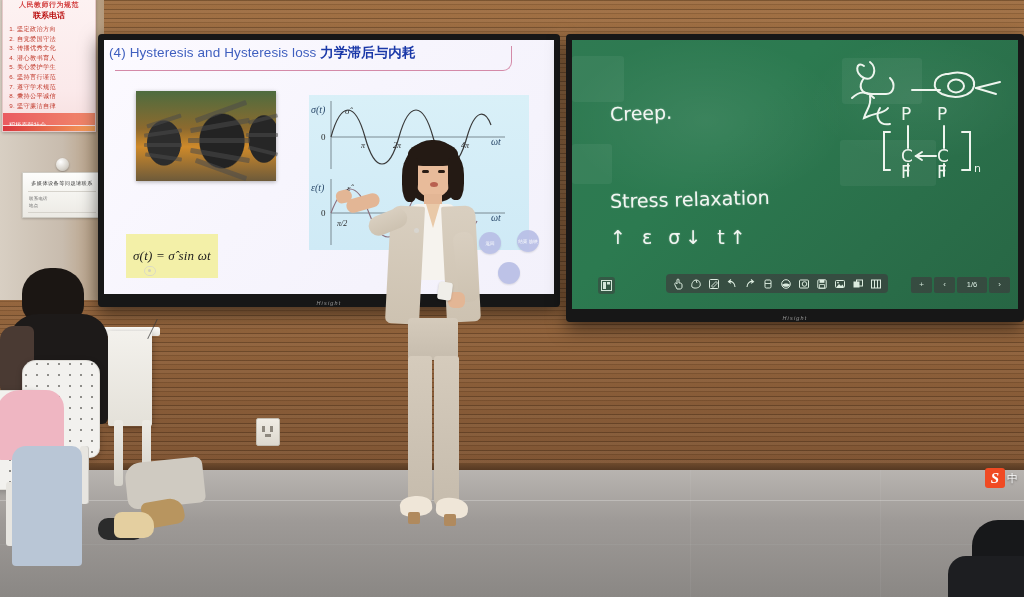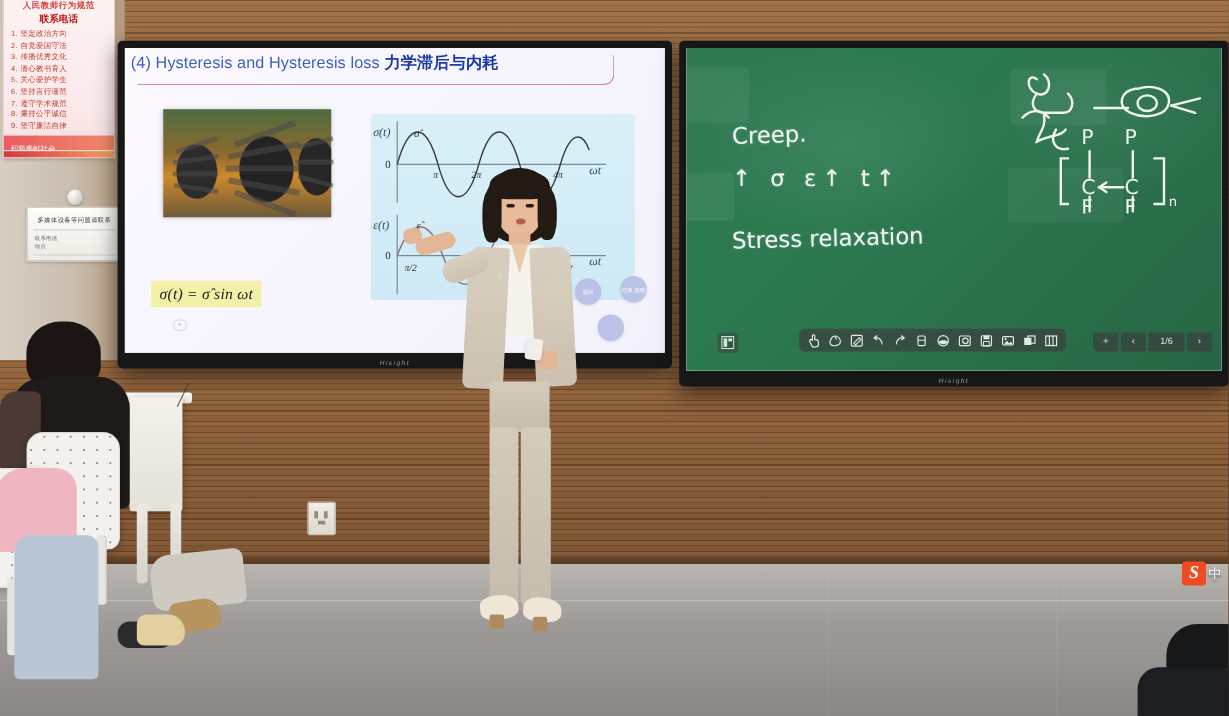--- a/index.html
+++ b/index.html
@@ -74,21 +74,21 @@
   .tire-photo{position:absolute;left:32px;top:51px;width:140px;height:90px;
     background:
       radial-gradient(ellipse 30px 40px at 28px 52px,#2c2c2c 55%,rgba(0,0,0,0) 58%),
       radial-gradient(ellipse 38px 46px at 86px 50px,#232323 58%,rgba(0,0,0,0) 61%),
       radial-gradient(circle 9px at 86px 52px,#d8952f 60%,rgba(0,0,0,0) 63%),
       radial-gradient(ellipse 26px 40px at 128px 48px,#262626 58%,rgba(0,0,0,0) 61%),
       linear-gradient(to bottom,#4e6c3f 0%,#8d6a2e 42%,#cf8a2a 62%,#6d5a3a 100%);
     box-shadow:0 1px 4px rgba(0,0,0,.3);}
   .tread{position:absolute;background:#4a4a4a;opacity:.55;border-radius:1px;}
 
-  .formula{position:absolute;left:22px;top:194px;padding:3px 7px;
+  .formula{position:absolute;left:22px;top:194px;padding:14px 7px;
     background:#f3f0a8;font-family:"Liberation Serif",serif;font-style:italic;
     font-size:13px;color:#1b1b1b;white-space:nowrap;letter-spacing:.2px;}
 
   .chartbox{position:absolute;left:205px;top:55px;width:220px;height:155px;
     background:linear-gradient(to bottom,#d9f0f8,#cfeaf6);}
   .chart-svg{position:absolute;left:0;top:0;}
 
   .slide-dot{position:absolute;left:40px;top:226px;width:10px;height:8px;
     border:1px solid #c9c9da;border-radius:50%/60%;opacity:.55;}
   .slide-dot:after{content:"";position:absolute;left:3px;top:2px;width:3px;height:3px;
@@ -289,22 +289,22 @@
   <div class="panel" id="display-right">
     <div class="screen">
       <div class="greenboard">
 
         <div class="gb-glare" style="left:0px;top:16px;width:52px;height:46px;"></div>
         <div class="gb-glare" style="left:0px;top:104px;width:40px;height:40px;"></div>
         <div class="gb-glare" style="left:270px;top:18px;width:80px;height:46px;"></div>
         <div class="gb-glare" style="left:268px;top:100px;width:96px;height:46px;"></div>
 
         <div class="chalk" style="left:38px;top:62px;font-size:19px;transform:rotate(-2deg);">Creep.</div>
-        <div class="chalk" style="left:38px;top:98px;font-size:19px;letter-spacing:5px;">↑ σ   ε↑ t↑</div>
         <div class="chalk" style="left:38px;top:148px;font-size:19px;transform:rotate(-1.5deg);">Stress relaxation</div>
+        <div class="chalk" style="left:38px;top:186px;font-size:19px;letter-spacing:5px;">↑ ε   σ↓ t↑</div>
 
         <svg style="position:absolute;left:278px;top:8px;" width="172" height="130" viewBox="0 0 172 130">
           <g fill="none" stroke="#eef5ee" stroke-width="2" stroke-linecap="round">
             <path d="M14,18 C6,12 4,26 14,30 C24,34 28,20 20,14"></path>
             <path d="M14,30 C8,38 10,46 22,46 L36,46 C44,46 46,36 40,30"></path>
             <path d="M2,50 C10,42 18,44 24,50"></path>
             <path d="M20,48 C22,58 16,62 14,70 C26,64 34,66 38,60"></path>
             <path d="M30,60 C24,70 30,78 40,76"></path>
             <path d="M62,42 L90,42"></path>
             <path d="M96,26 C84,28 80,40 92,46 C106,52 122,48 124,38 C126,26 110,22 98,26 Z"></path>

